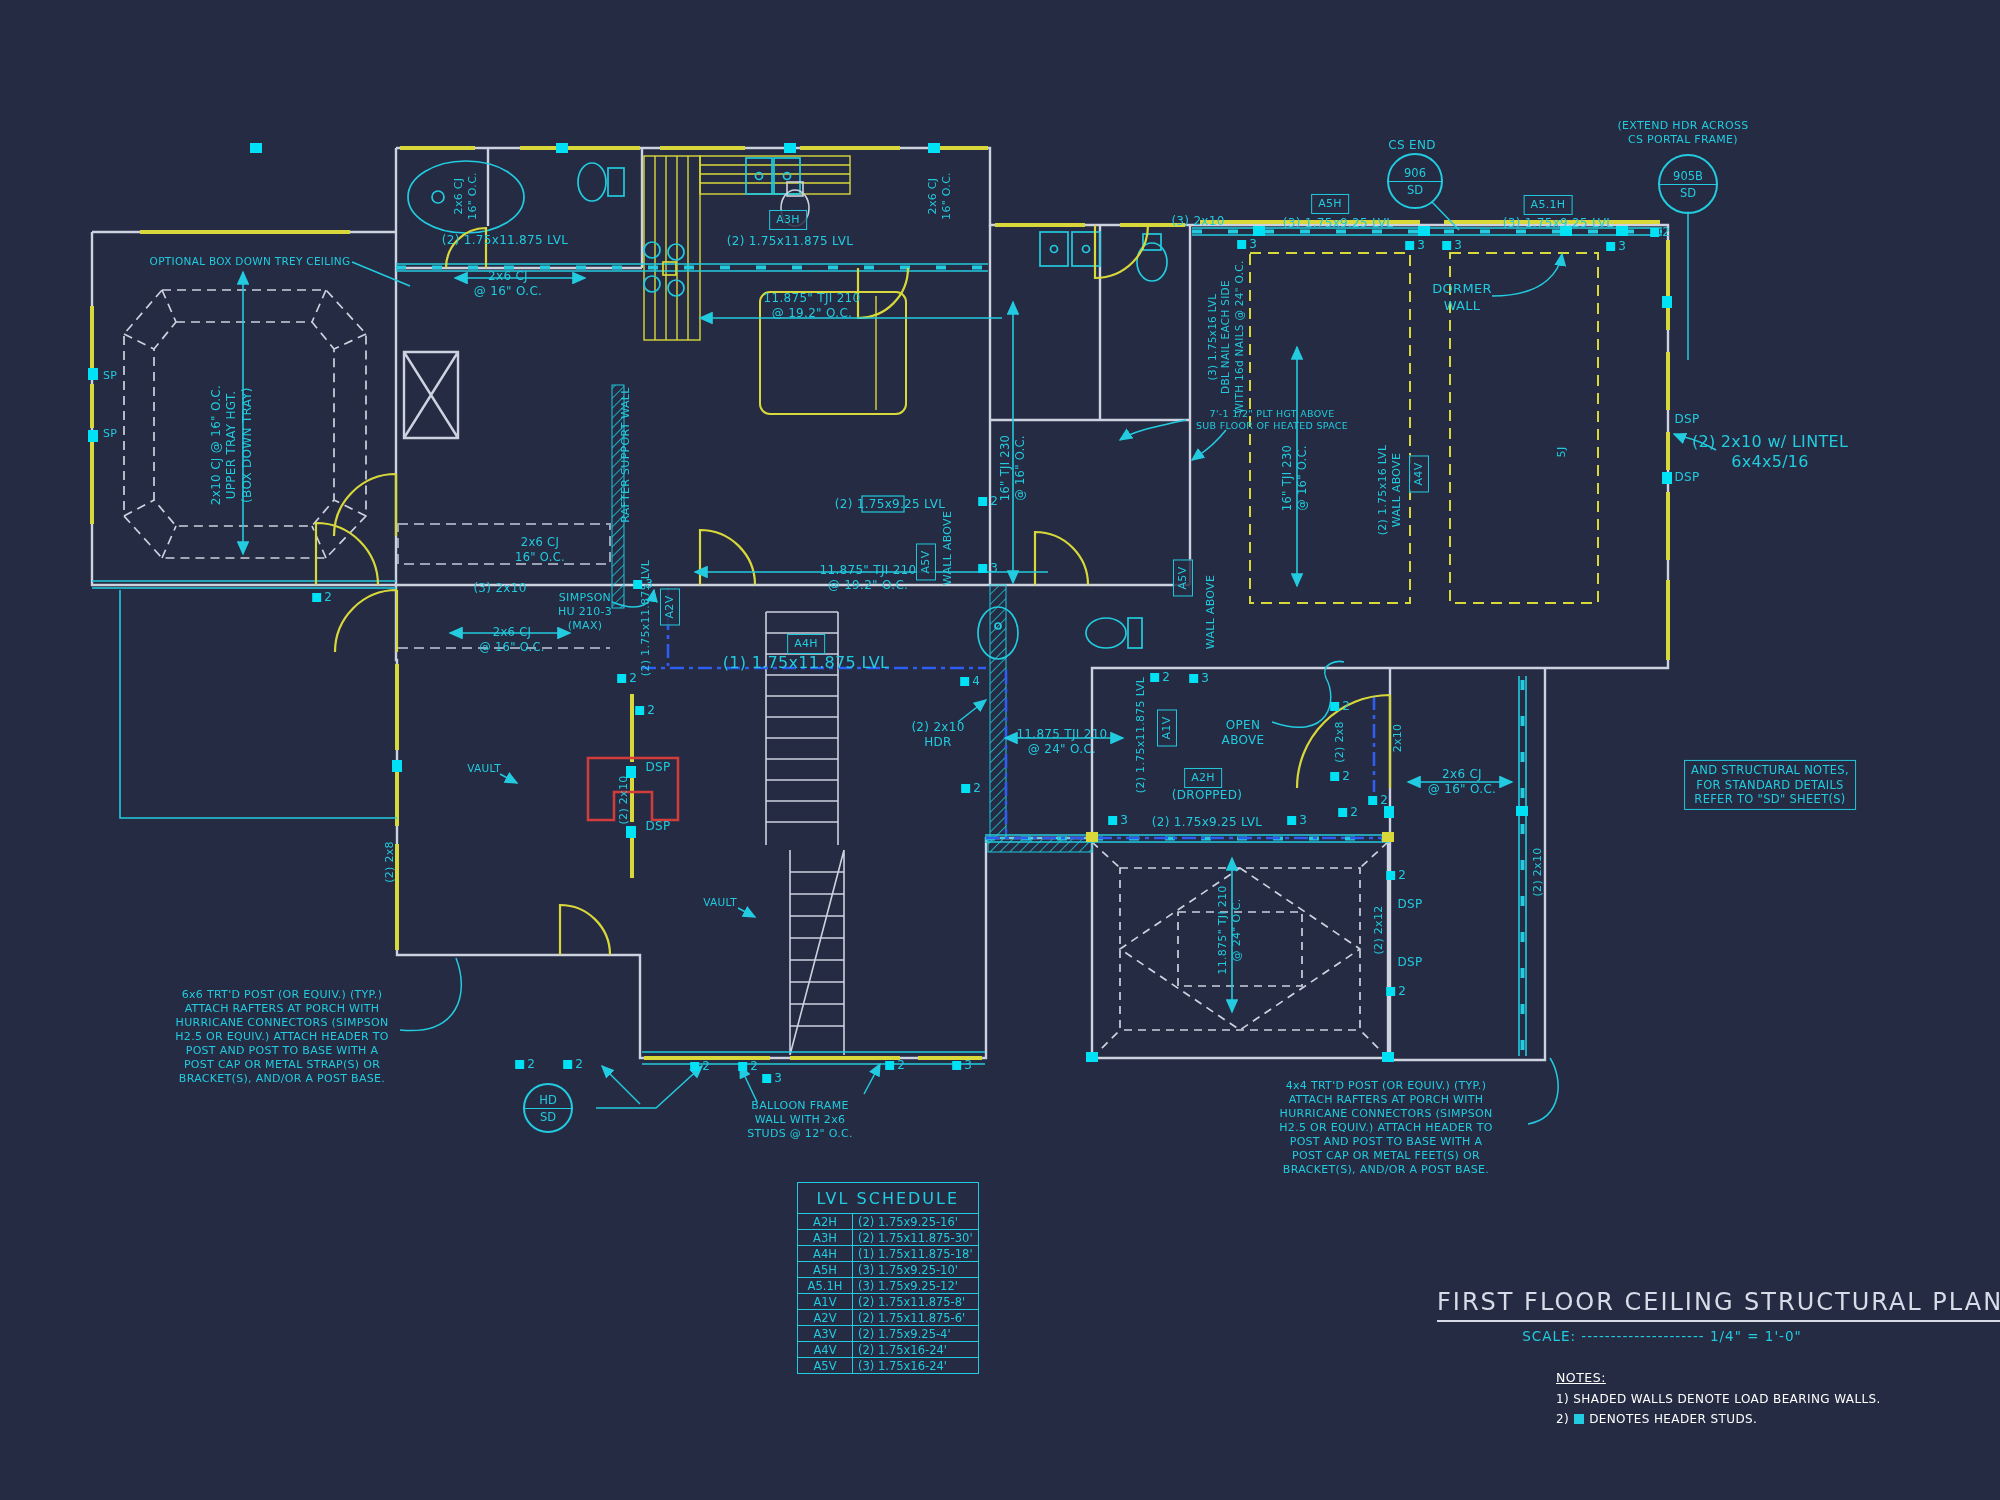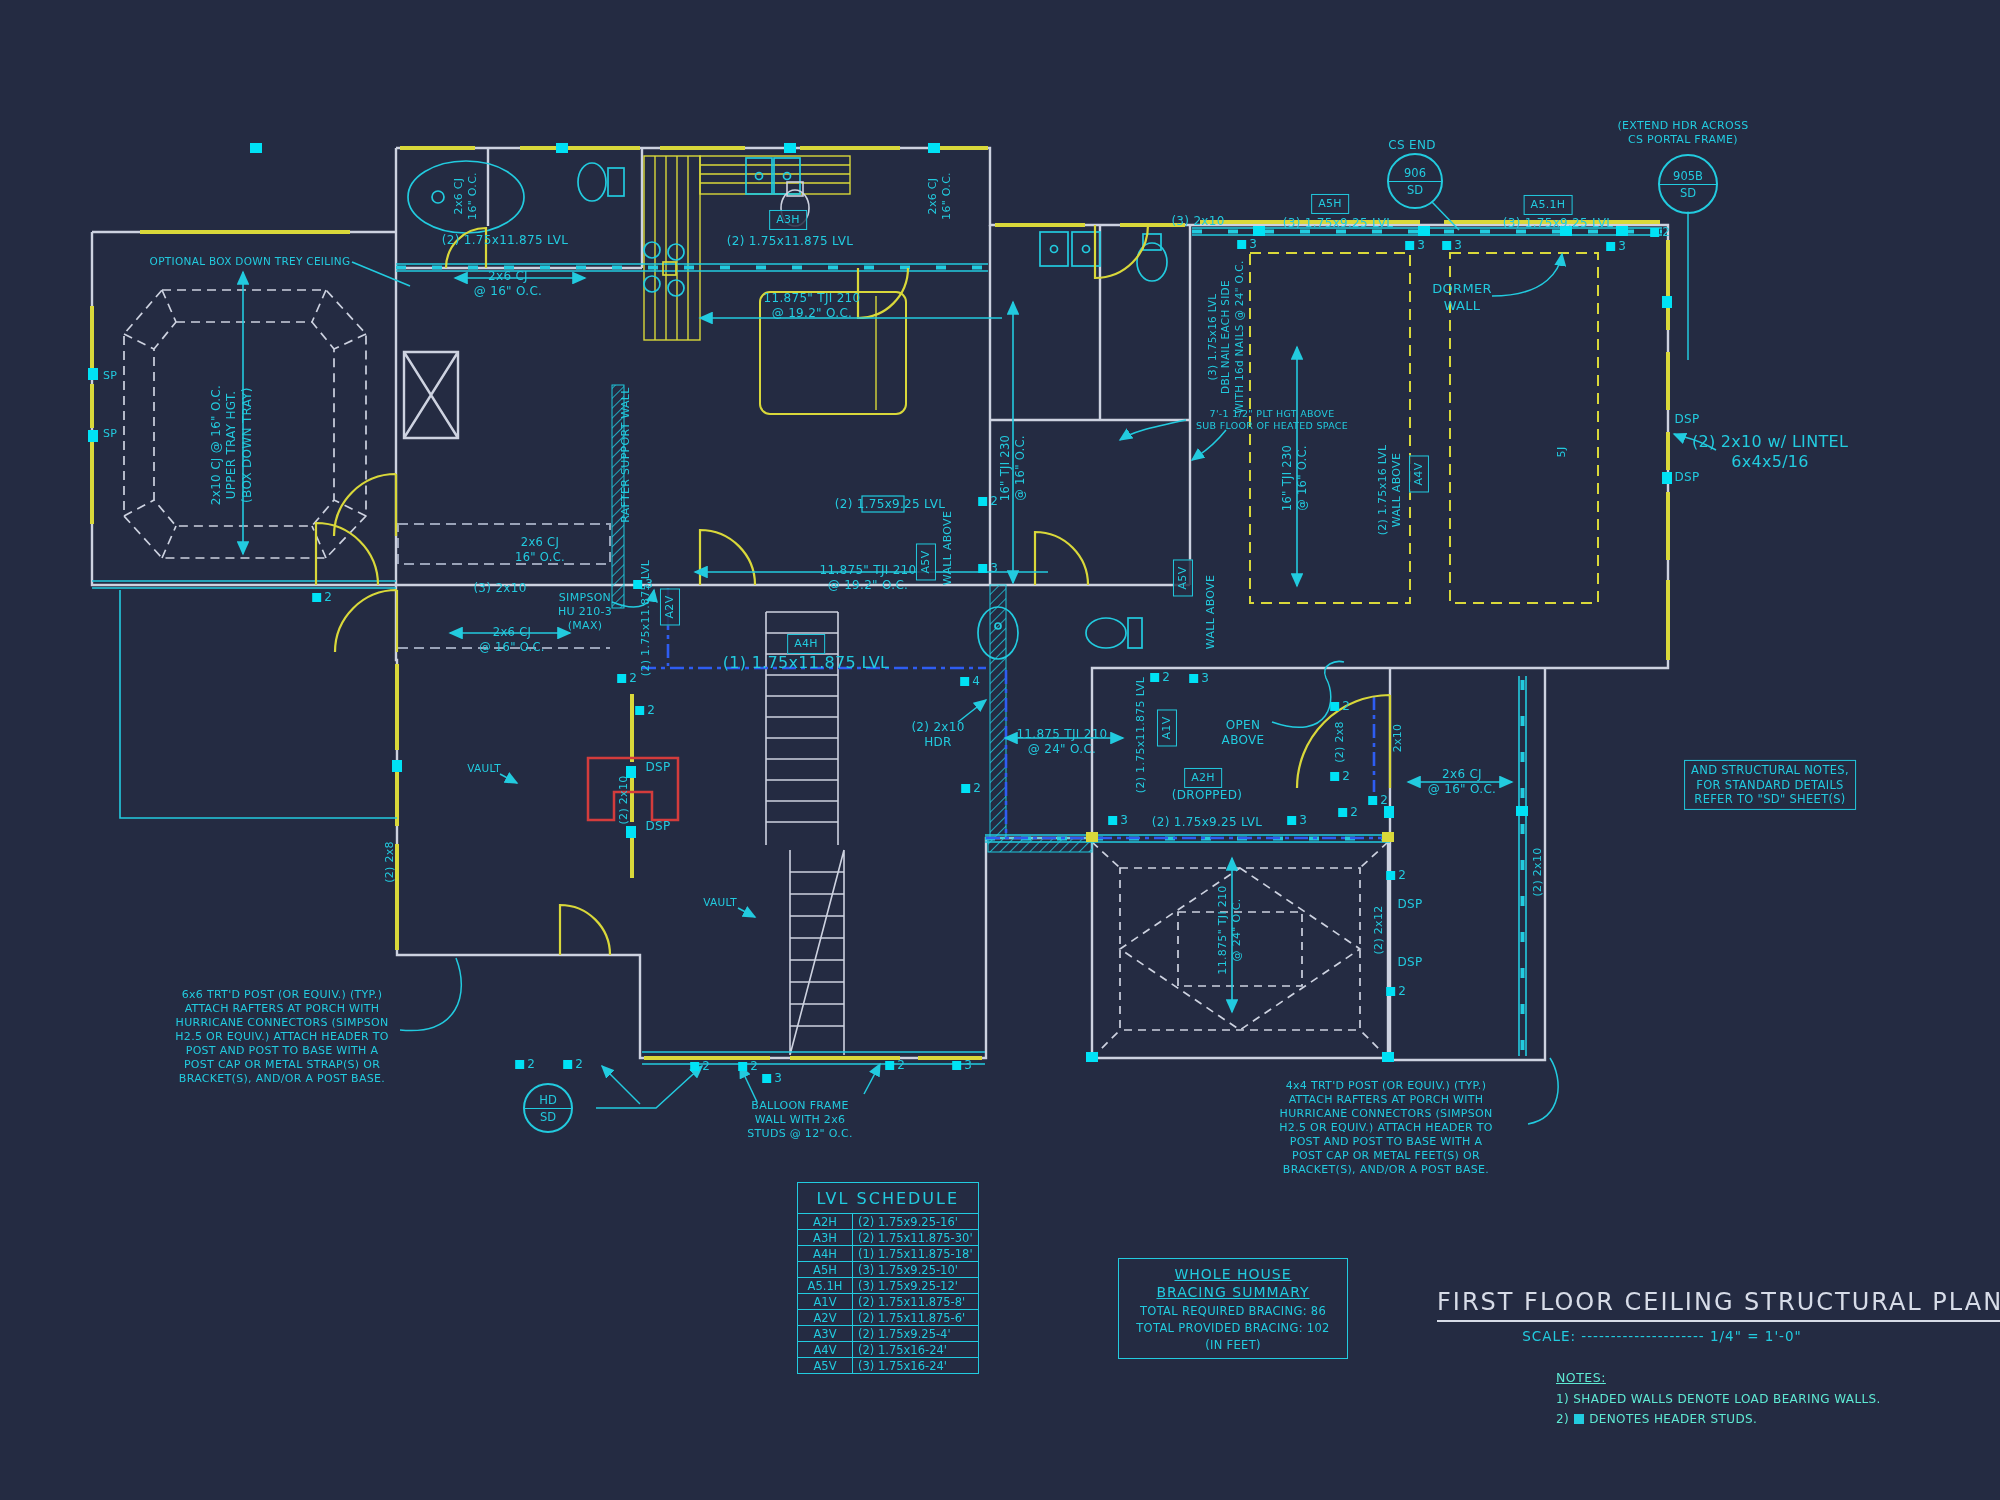--- a/index.html
+++ b/index.html
@@ -14,21 +14,21 @@
   .stud .num{color:#22cbdf;font-size:12px;}
   .bubble{position:absolute;border:2px solid #22cbdf;border-radius:50%;color:#22cbdf;text-align:center;
           transform:translate(-50%,-50%);display:flex;flex-direction:column;justify-content:center;
           font-size:11.5px;background:rgba(36,43,66,.6);}
   .bubble .top{border-bottom:1.6px solid #22cbdf;padding:0 4px 1px;}
   .bubble .bot{padding-top:1px;}
   #title{position:absolute;left:1437px;top:1288px;color:#d7dce8;font-size:24px;letter-spacing:2px;
          white-space:nowrap;border-bottom:2.5px solid #d7dce8;padding-bottom:4px;}
   #scale-line{position:absolute;left:1437px;top:1328px;width:450px;text-align:center;color:#22cbdf;
          font-size:13.5px;letter-spacing:1px;white-space:nowrap;}
-  #notes{position:absolute;left:1556px;top:1370px;color:#5eead4;font-size:12px;}
+  #notes{position:absolute;left:1556px;top:1370px;color:#ffffff;font-size:12px;}
   #notes .nh{text-decoration:underline;margin-bottom:7px;font-size:12.5px;letter-spacing:.5px;}
   #notes .nline{margin-bottom:6px;letter-spacing:.4px;}
   .swatch{display:inline-block;width:10px;height:10px;background:#22cbdf;margin:0 5px;vertical-align:-1px;}
   #lvl{position:absolute;left:797px;top:1182px;border-collapse:collapse;color:#22cbdf;background:rgba(36,43,66,.5);}
   #lvl th,#lvl td{border:1.6px solid #22cbdf;padding:0 5px;}
   #lvl th{font-size:16px;letter-spacing:2px;height:30px;font-weight:normal;}
   #lvl td{font-size:11.5px;height:15px;white-space:nowrap;}
   #lvl td.tag{width:44px;text-align:center;}
   #brace{position:absolute;left:1118px;top:1258px;width:224px;border:1.6px solid #22cbdf;color:#22cbdf;
          text-align:center;padding:6px 2px 6px;background:rgba(36,43,66,.5);}
@@ -533,27 +533,20 @@
           <td class="tag">A4V</td>
           <td>(2) 1.75x16-24'</td>
         </tr>
         <tr>
           <td class="tag">A5V</td>
           <td>(3) 1.75x16-24'</td>
         </tr>
       </tbody>
 </table>
 
-<div id="brace">
-  <div class="bt">WHOLE HOUSE</div>
-  <div class="bt">BRACING SUMMARY</div>
-  <div class="bl">TOTAL REQUIRED BRACING: 86</div>
-  <div class="bl">TOTAL PROVIDED BRACING: 102</div>
-  <div class="bl">(IN FEET)</div>
-</div>
 
 <div id="title">FIRST FLOOR CEILING STRUCTURAL PLAN</div>
 <div id="scale-line">
   <span>SCALE:</span>
   <span>---------------------</span>
   <span>1/4" = 1'-0"</span>
 </div>
 <div id="notes">
   <div class="nh">NOTES:</div>
   <div class="nline">1) SHADED WALLS DENOTE LOAD BEARING WALLS.</div>

